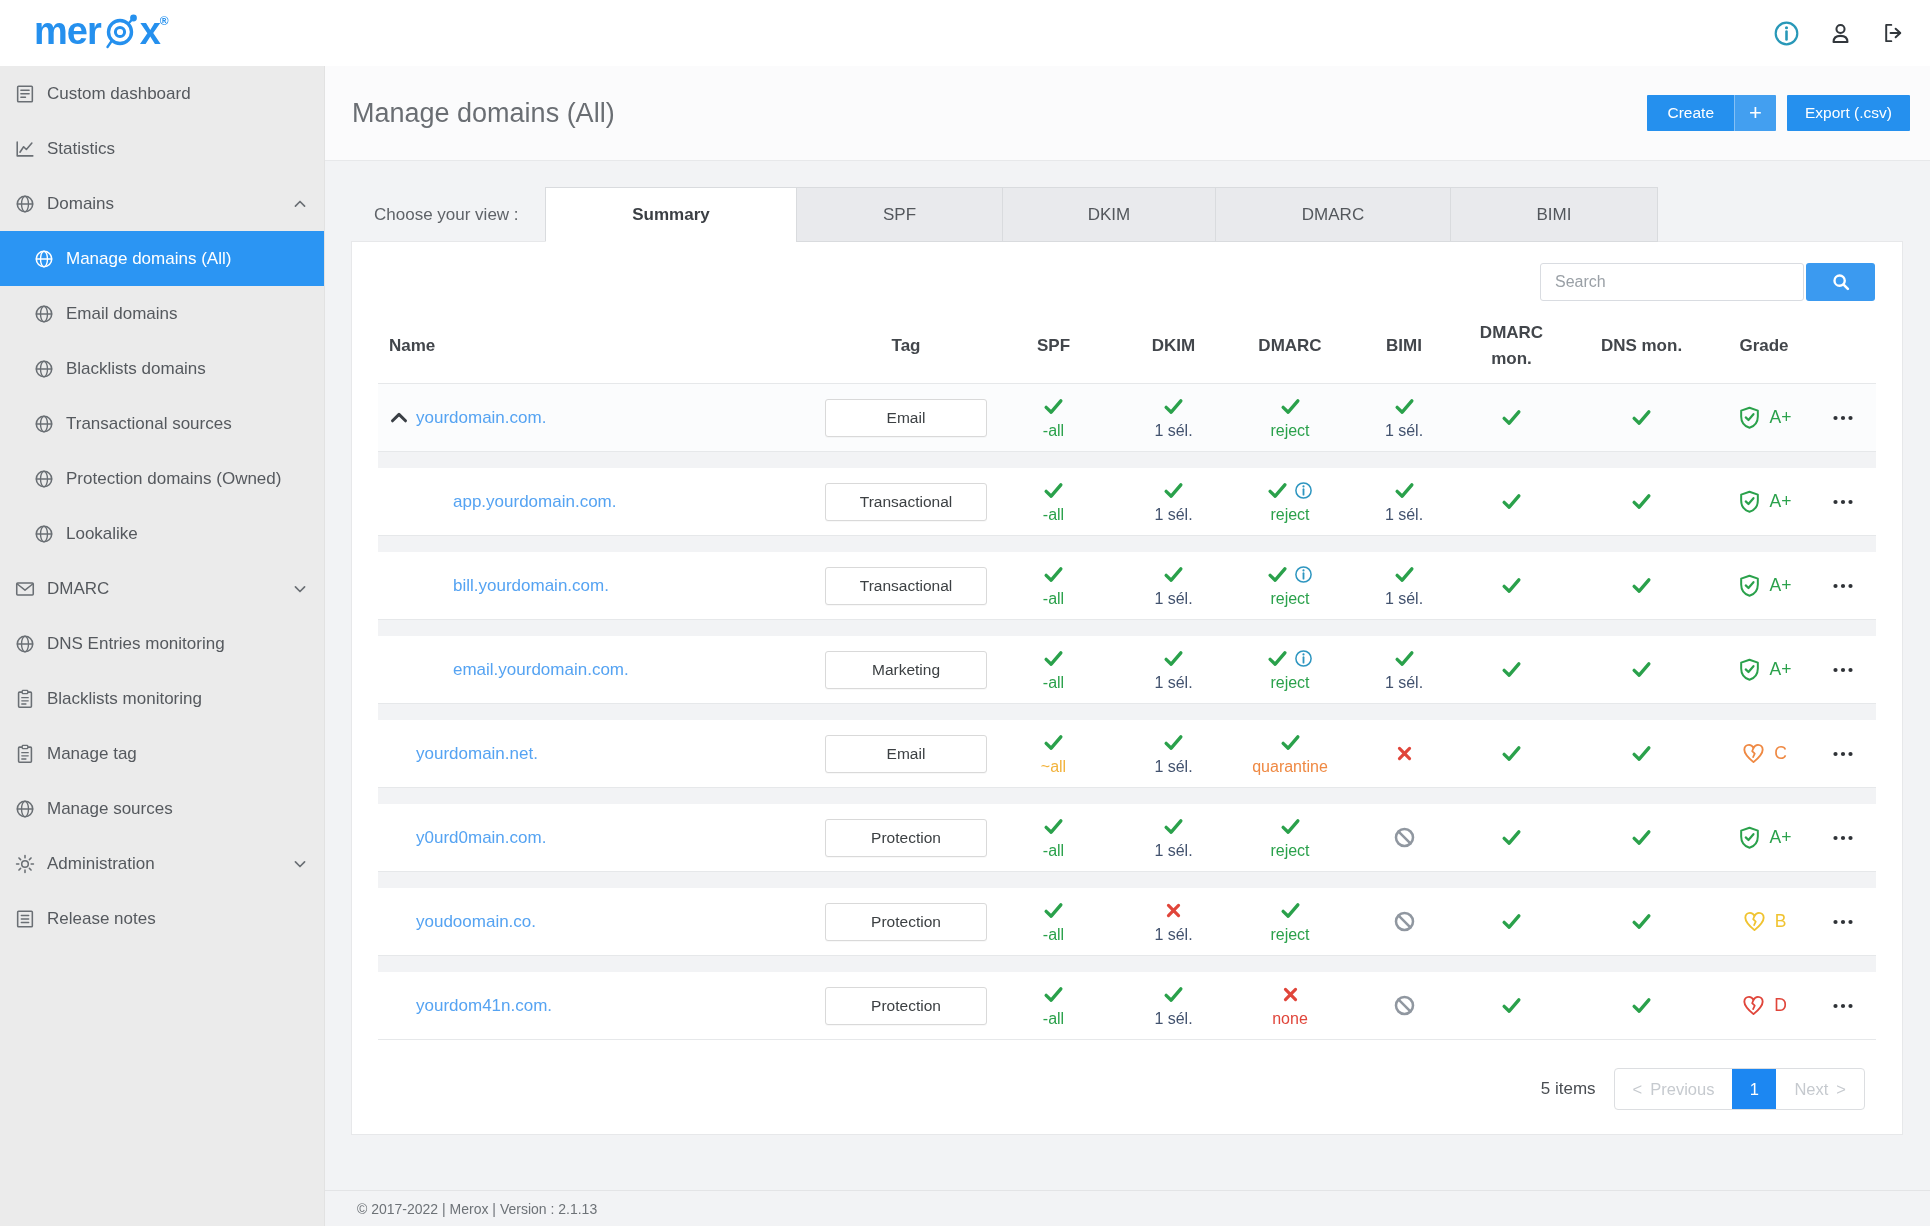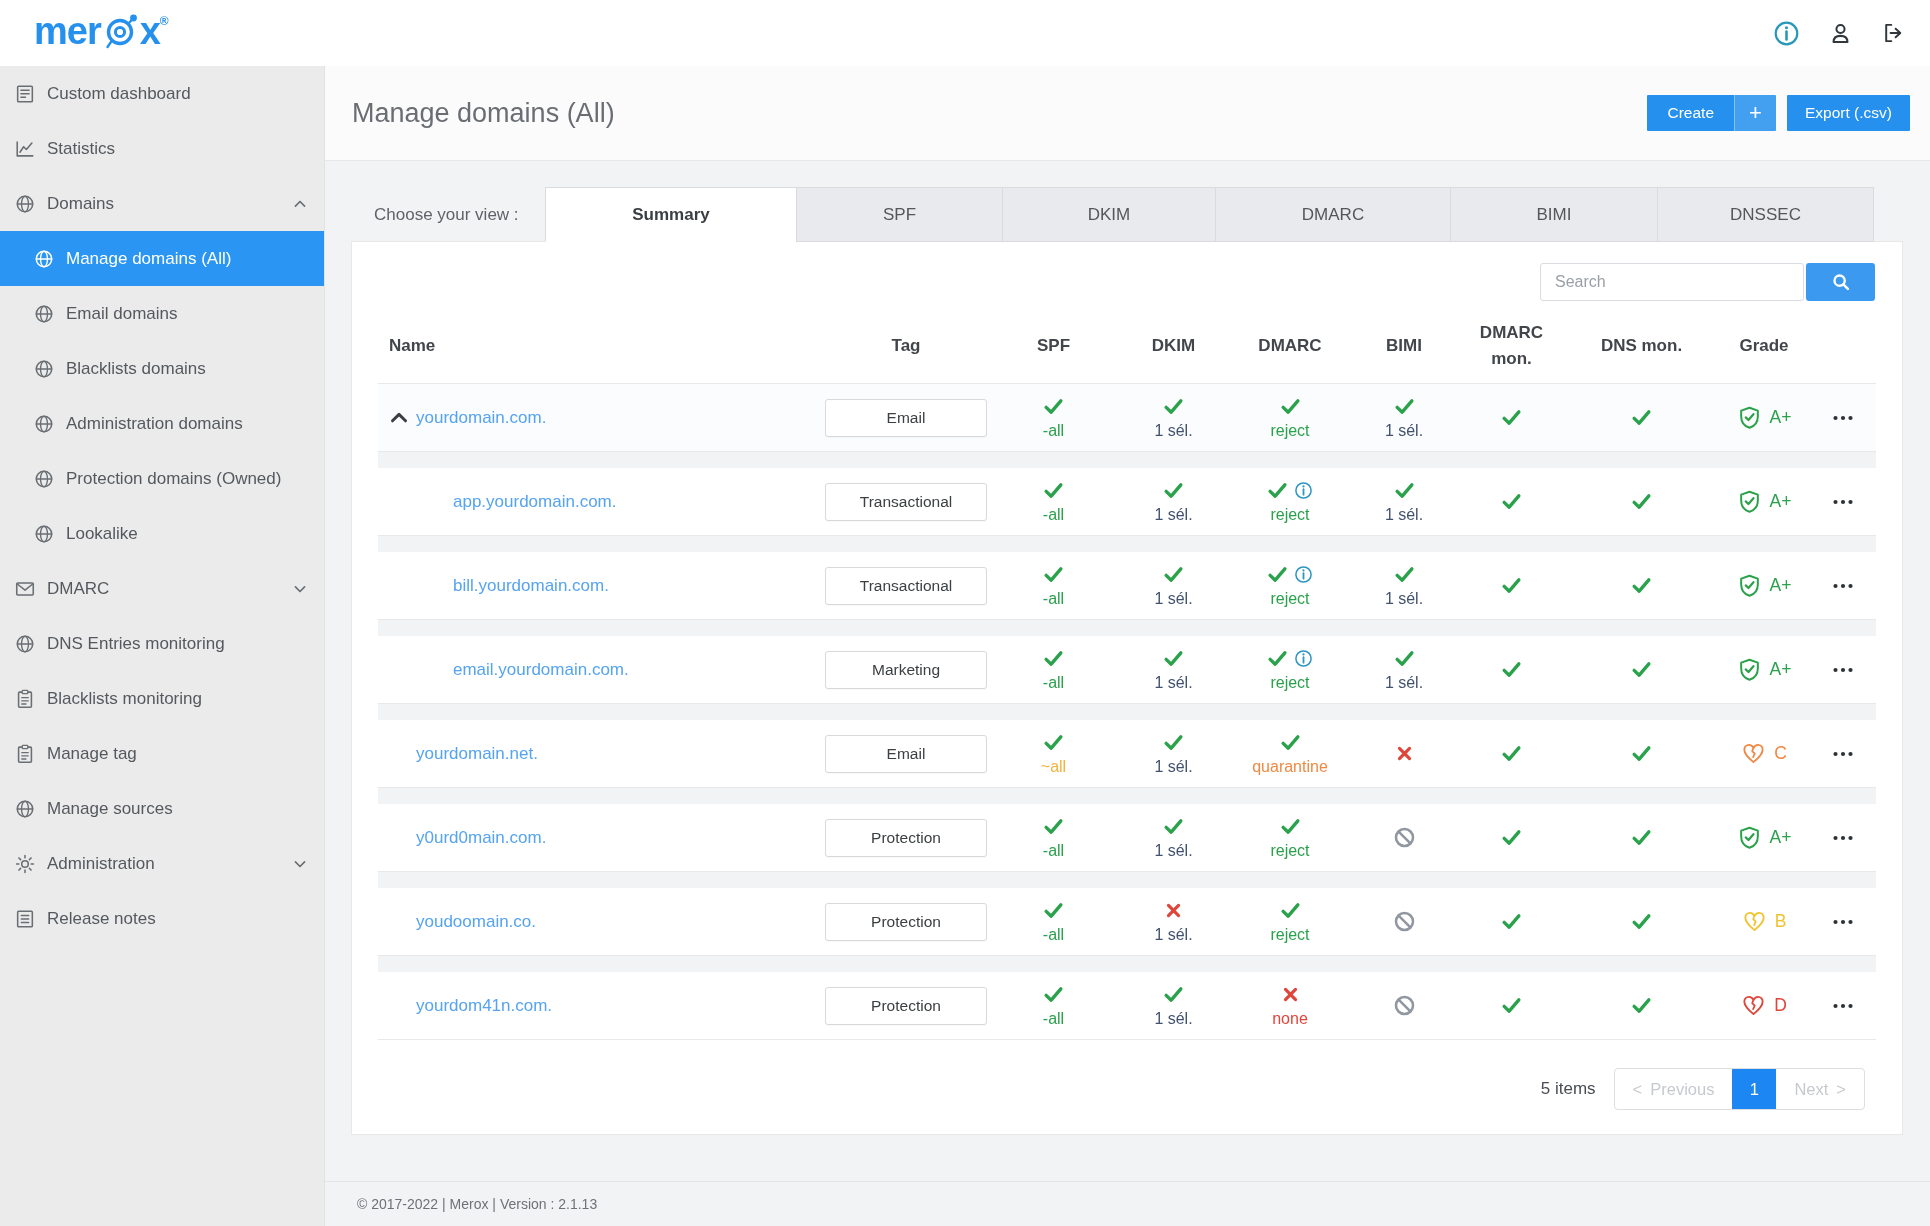--- a/index.html
+++ b/index.html
@@ -76,21 +76,21 @@
   .actions-cell { display:flex; align-items:center; justify-content:center; cursor:pointer; }
 
   
   .pagination-row { display:flex; align-items:center; justify-content:flex-end; gap:18px; margin:28px 37px 0 0; padding-bottom:24px; }
   .items-count { font-size:17px; color:#494d52; }
   .pager { display:flex; align-items:center; border:1px solid #dcdee1; border-radius:4px; height:42px; overflow:hidden; background:#fff; }
   .pager-btn { padding:0 18px; height:100%; display:flex; align-items:center; gap:8px; color:#c6cacf; font-size:16.5px; cursor:pointer; }
   .pager-page { min-width:44px; height:100%; background:#1c87f2; color:#fff; display:flex; align-items:center; justify-content:center; font-size:16.5px; cursor:pointer; }
 
   
-  .footer { margin-top:auto; height:45px; border-top:1px solid #e3e4e6; display:flex; align-items:center; padding-left:32px; font-size:14px; color:#6d7277; background:#f2f3f5; }
+  .footer { margin-top:auto; height:36px; border-top:1px solid #e3e4e6; display:flex; align-items:center; padding-left:32px; font-size:14px; color:#6d7277; background:#f2f3f5; }
 </style>
 </head>
 <body>
 
 <div class="topbar">
   <div class="brand">
     <span class="brand-text">mer</span>
     <span class="brand-o">
       <svg width="36" height="38" viewBox="0 0 36 38" fill="none">
         <circle cx="17" cy="19" r="11.5" stroke="#2590ee" stroke-width="3.4"></circle>
@@ -194,21 +194,21 @@
         <span>Blacklists domains</span>
       </div>
       <div class="nav-item level1">
         <span class="nav-icon">
           <svg width="22" height="22" viewBox="0 0 24 24" fill="none">
             <circle cx="12" cy="12" r="8.4" stroke="#6a6f74" stroke-width="1.7"></circle>
             <ellipse cx="12" cy="12" rx="3.8" ry="8.4" stroke="#6a6f74" stroke-width="1.5"></ellipse>
             <path d="M3.7 12 H20.3" stroke="#6a6f74" stroke-width="1.5" stroke-linecap="round" stroke-linejoin="round" fill="none"></path>
           </svg>
         </span>
-        <span>Administration domains</span>
+        <span>Transactional sources</span>
       </div>
       <div class="nav-item level1">
         <span class="nav-icon">
           <svg width="22" height="22" viewBox="0 0 24 24" fill="none">
             <circle cx="12" cy="12" r="8.4" stroke="#6a6f74" stroke-width="1.7"></circle>
             <ellipse cx="12" cy="12" rx="3.8" ry="8.4" stroke="#6a6f74" stroke-width="1.5"></ellipse>
             <path d="M3.7 12 H20.3" stroke="#6a6f74" stroke-width="1.5" stroke-linecap="round" stroke-linejoin="round" fill="none"></path>
           </svg>
         </span>
         <span>Protection domains (Owned)</span>
@@ -327,23 +327,20 @@
             <span>SPF</span>
           </div>
           <div class="tab" style="width: 214px;">
             <span>DKIM</span>
           </div>
           <div class="tab" style="width: 236px;">
             <span>DMARC</span>
           </div>
           <div class="tab" style="width: 208px;">
             <span>BIMI</span>
-          </div>
-          <div class="tab" style="width: 217px;">
-            <span>DNSSEC</span>
           </div>
         </div>
     </div>
 
     <div class="card">
       <div class="card-top">
         <div class="search-group">
           <input class="search-input" type="text" placeholder="Search" style="">
           <button class="search-btn">
             <span class="ic">

